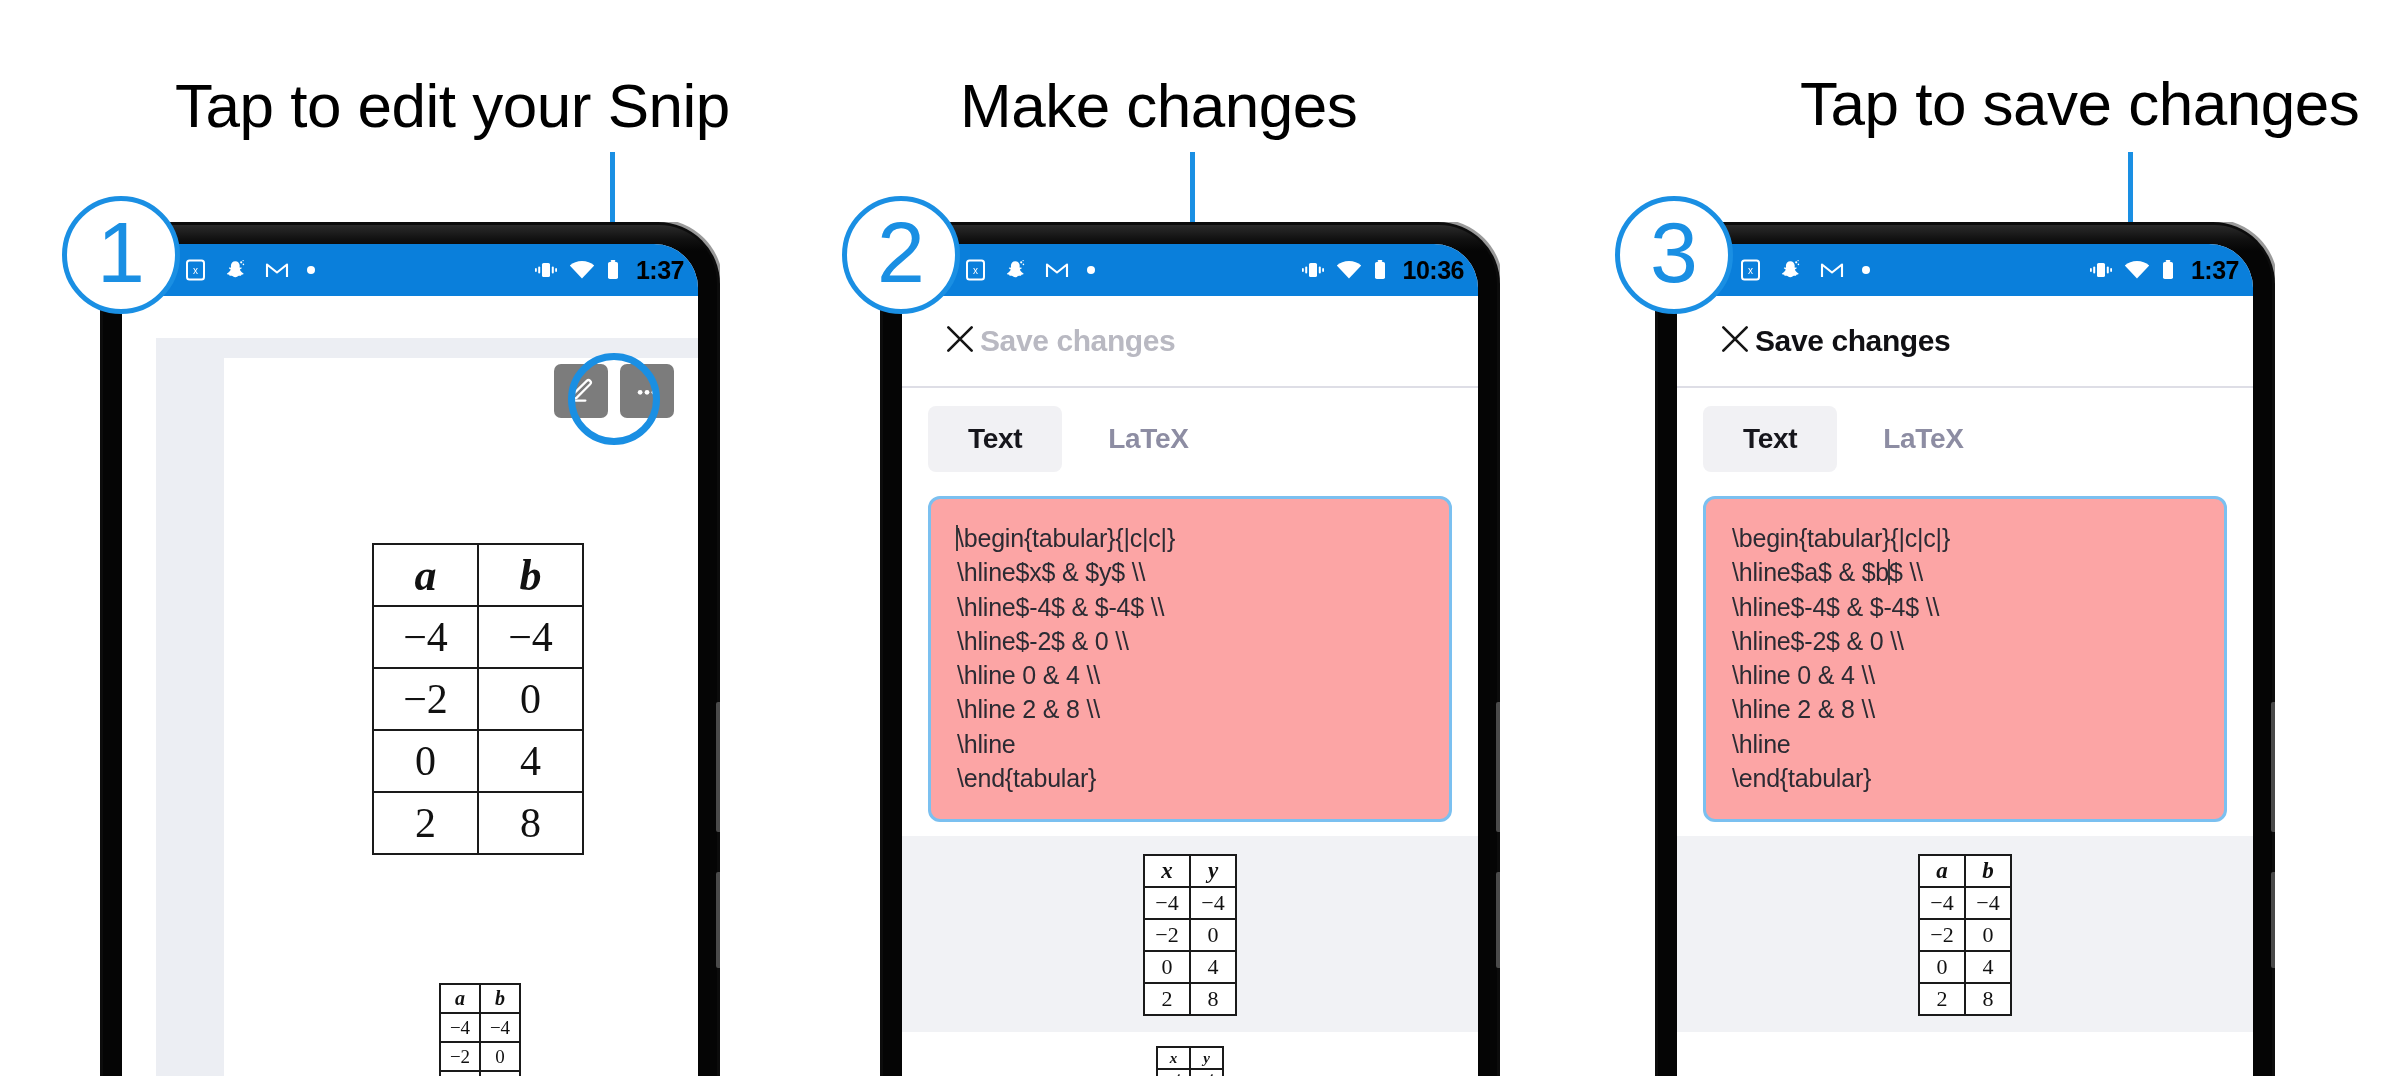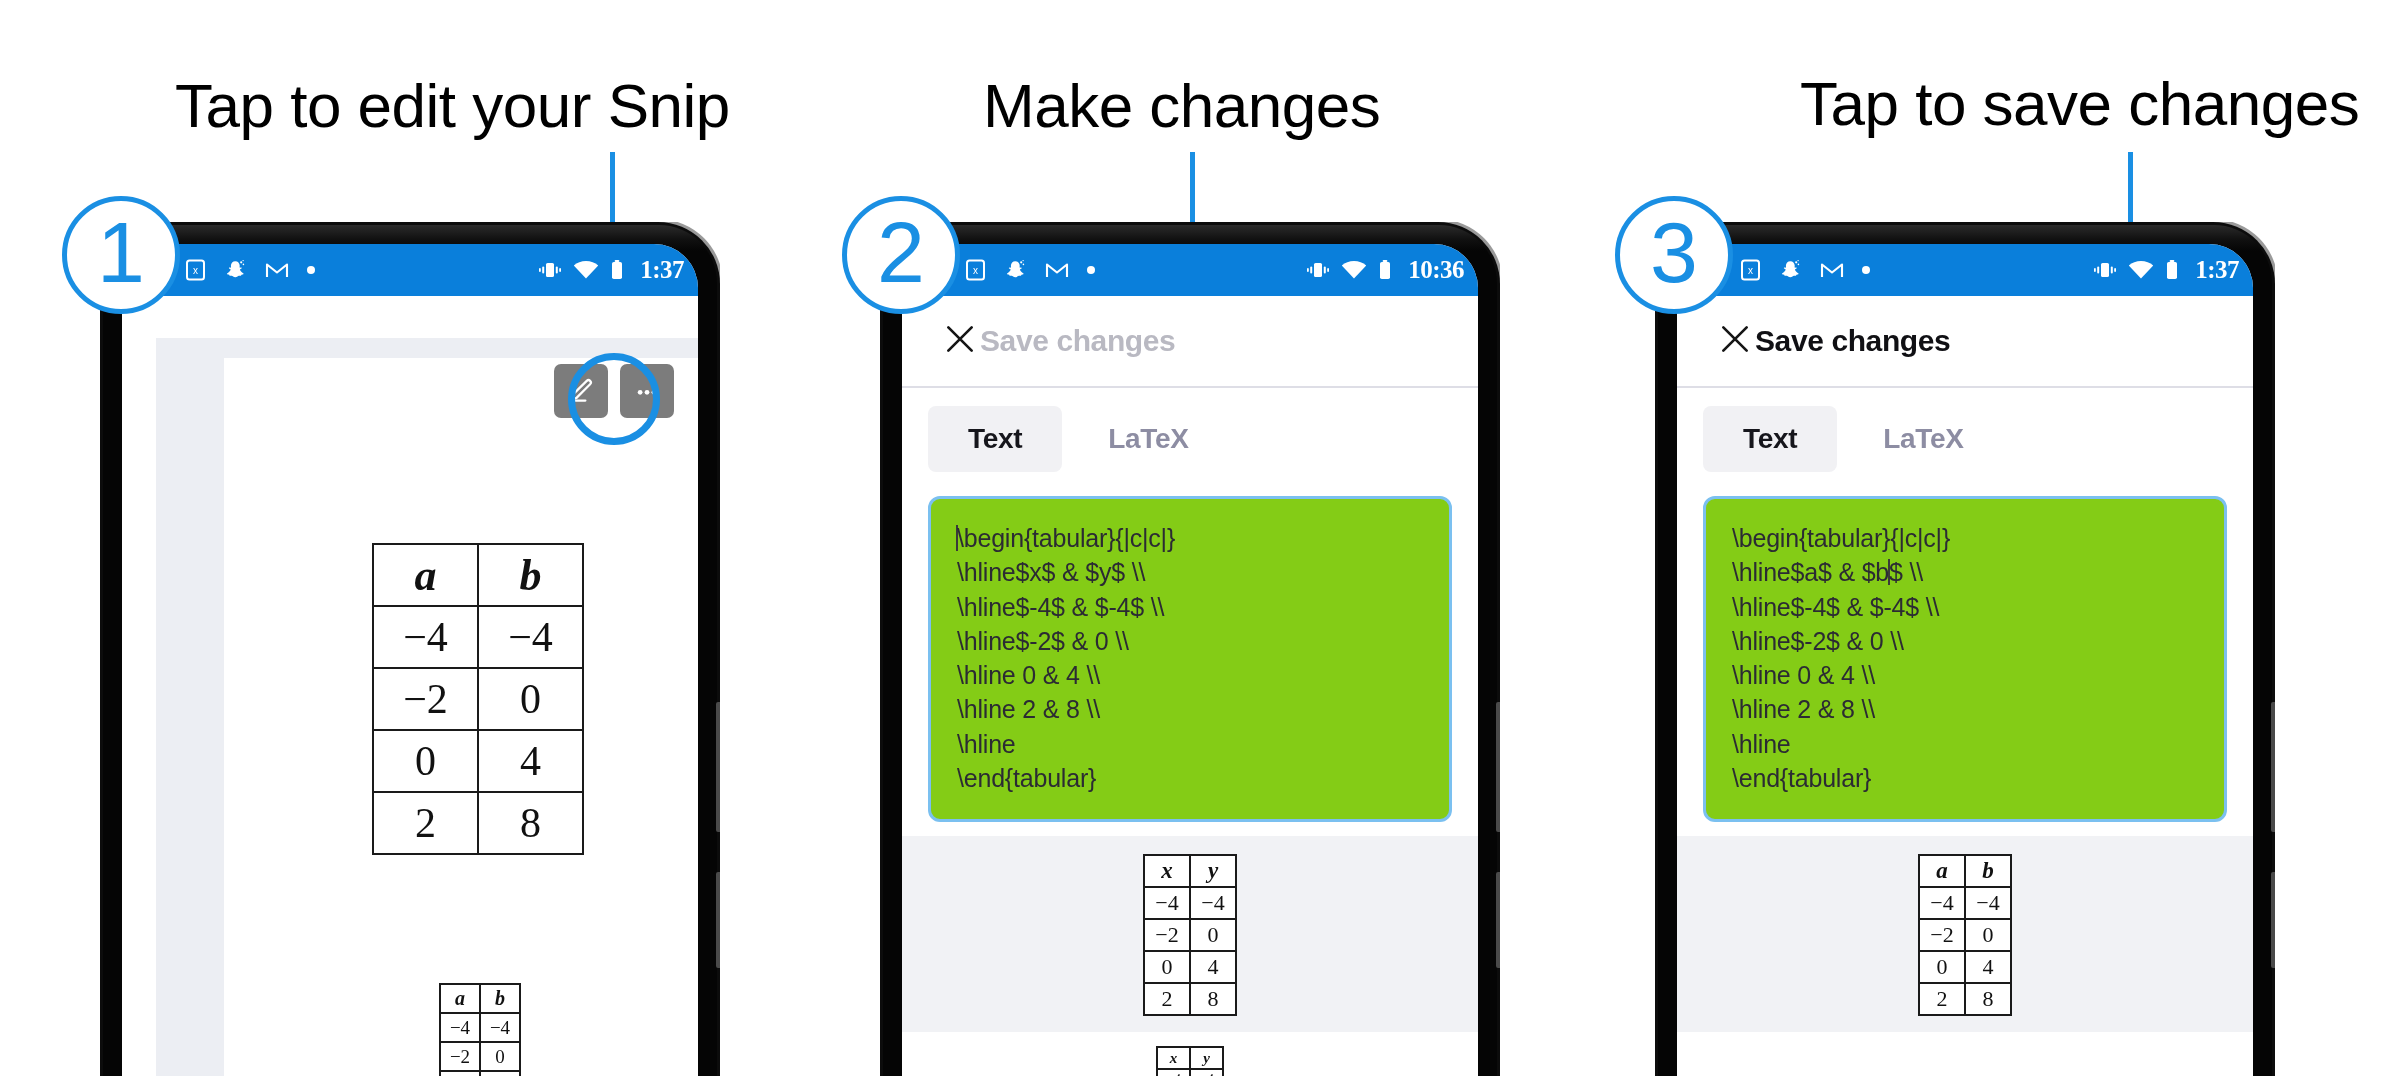--- a/index.html
+++ b/index.html
@@ -24,21 +24,21 @@
     position: absolute;
     font-family: "Liberation Sans", sans-serif;
     font-size: 62px;
     font-weight: 400;
     color: #000000;
     white-space: nowrap;
     letter-spacing: -0.5px;
     line-height: 1;
   }
   #headline-1 { left: 175px; top: 75px; }
-  #headline-2 { left: 983px; top: 75px; text-align: center; }
+  #headline-2 { left: 960px; top: 75px; text-align: center; }
   #headline-3 { left: 1800px; top: 73px; }
 
   
   .pointer-line {
     position: absolute;
     width: 5px;
     background: #1a8fe3;
   }
   #pointer-1 { left: 610px; top: 152px; height: 117px; }
   #pointer-2 { left: 1190px; top: 152px; height: 310px; }
@@ -117,24 +117,24 @@
     background: #0a7fdb;
     display: flex;
     align-items: center;
     padding: 0 14px 0 22px;
     color: #ffffff;
   }
   .sb-left { display: flex; align-items: center; gap: 17px; flex: 1; }
   .sb-right { display: flex; align-items: center; gap: 11px; }
   .sb-icon { display: block; }
   .sb-time {
-    font-family: Liberation Serif, serif;
+    font-family: Liberation Sans, sans-serif;
     font-size: 25px;
     font-weight: 700;
-    color: #ffffff;
+    color: #000000;
     letter-spacing: -0.5px;
     margin-left: 5px;
   }
   .sb-dot {
     width: 8px; height: 8px; border-radius: 50%;
     background: #ffffff; display: inline-block;
   }
 
   
   .editor-top {
@@ -185,21 +185,21 @@
     color: #15151b;
     line-height: 1.32;
     padding: 6px 34px 4px 34px;
   }
 
   
   .code-box {
     margin: 14px 26px 0 26px;
     border: 3px solid #7bc0f0;
     border-radius: 12px;
-    background: #84cc16;
+    background: #fca5a5;
     padding: 22px 26px 24px 26px;
   }
   .code-line {
     font-family: "Liberation Sans", sans-serif;
     font-size: 25px;
     color: #2b2b33;
     line-height: 1.37;
     white-space: pre;
     letter-spacing: -0.2px;
   }

